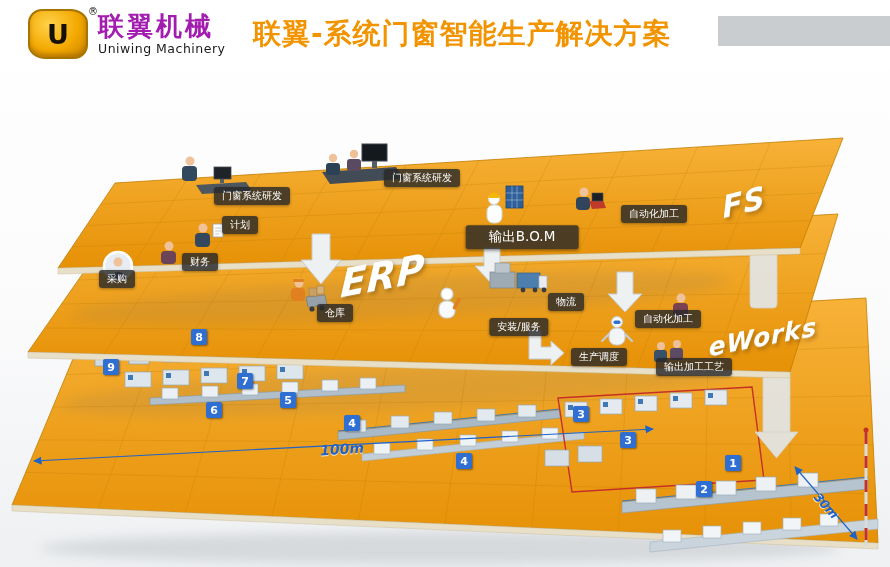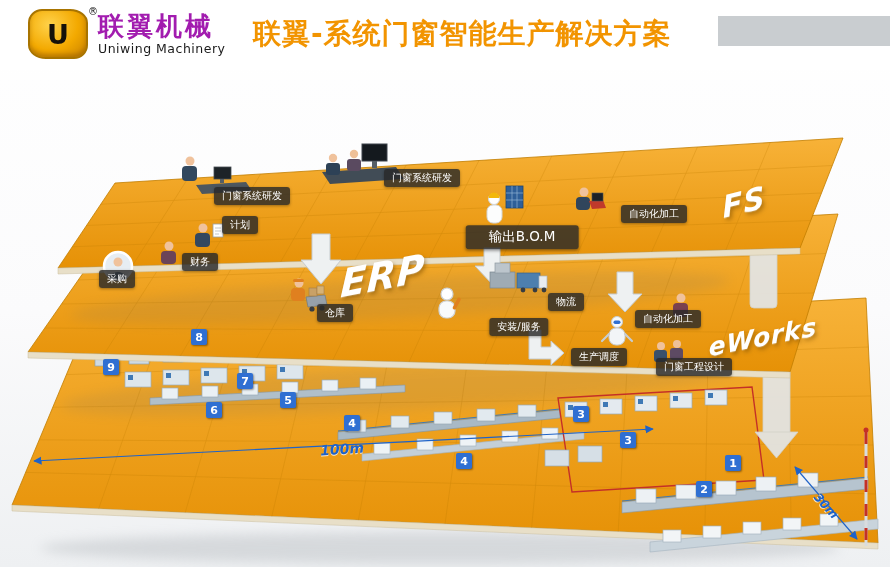--- a/index.html
+++ b/index.html
@@ -340,21 +340,21 @@
       <div class="badge" style="left:240px;top:225px">计划</div>
       <div class="badge" style="left:200px;top:262px">财务</div>
       <div class="badge" style="left:117px;top:279px">采购</div>
       <div class="badge" style="left:335px;top:313px">仓库</div>
       <div class="tag3d" style="left:383px;top:276px;font-size:38px;transform:translate(-50%,-50%) rotate(-11deg) skewX(-14deg)">ERP</div>
       <div class="badge" style="left:566px;top:302px">物流</div>
       <div class="badge" style="left:519px;top:327px">安装/服务</div>
       <div class="badge" style="left:668px;top:319px">自动化加工</div>
       <div class="tag3d" style="left:763px;top:337px;font-size:25px;transform:translate(-50%,-50%) rotate(-11deg) skewX(-10deg)">eWorks</div>
       <div class="badge" style="left:599px;top:357px">生产调度</div>
-      <div class="badge" style="left:694px;top:367px">门窗工程设计</div>
+      <div class="badge" style="left:694px;top:367px">输出加工工艺</div>
 
       <div class="num" style="left:199px;top:337px">8</div>
       <div class="num" style="left:111px;top:367px">9</div>
       <div class="num" style="left:245px;top:381px">7</div>
       <div class="num" style="left:288px;top:400px">5</div>
       <div class="num" style="left:214px;top:410px">6</div>
       <div class="num" style="left:352px;top:423px">4</div>
       <div class="num" style="left:464px;top:461px">4</div>
       <div class="num" style="left:581px;top:414px">3</div>
       <div class="num" style="left:628px;top:440px">3</div>

